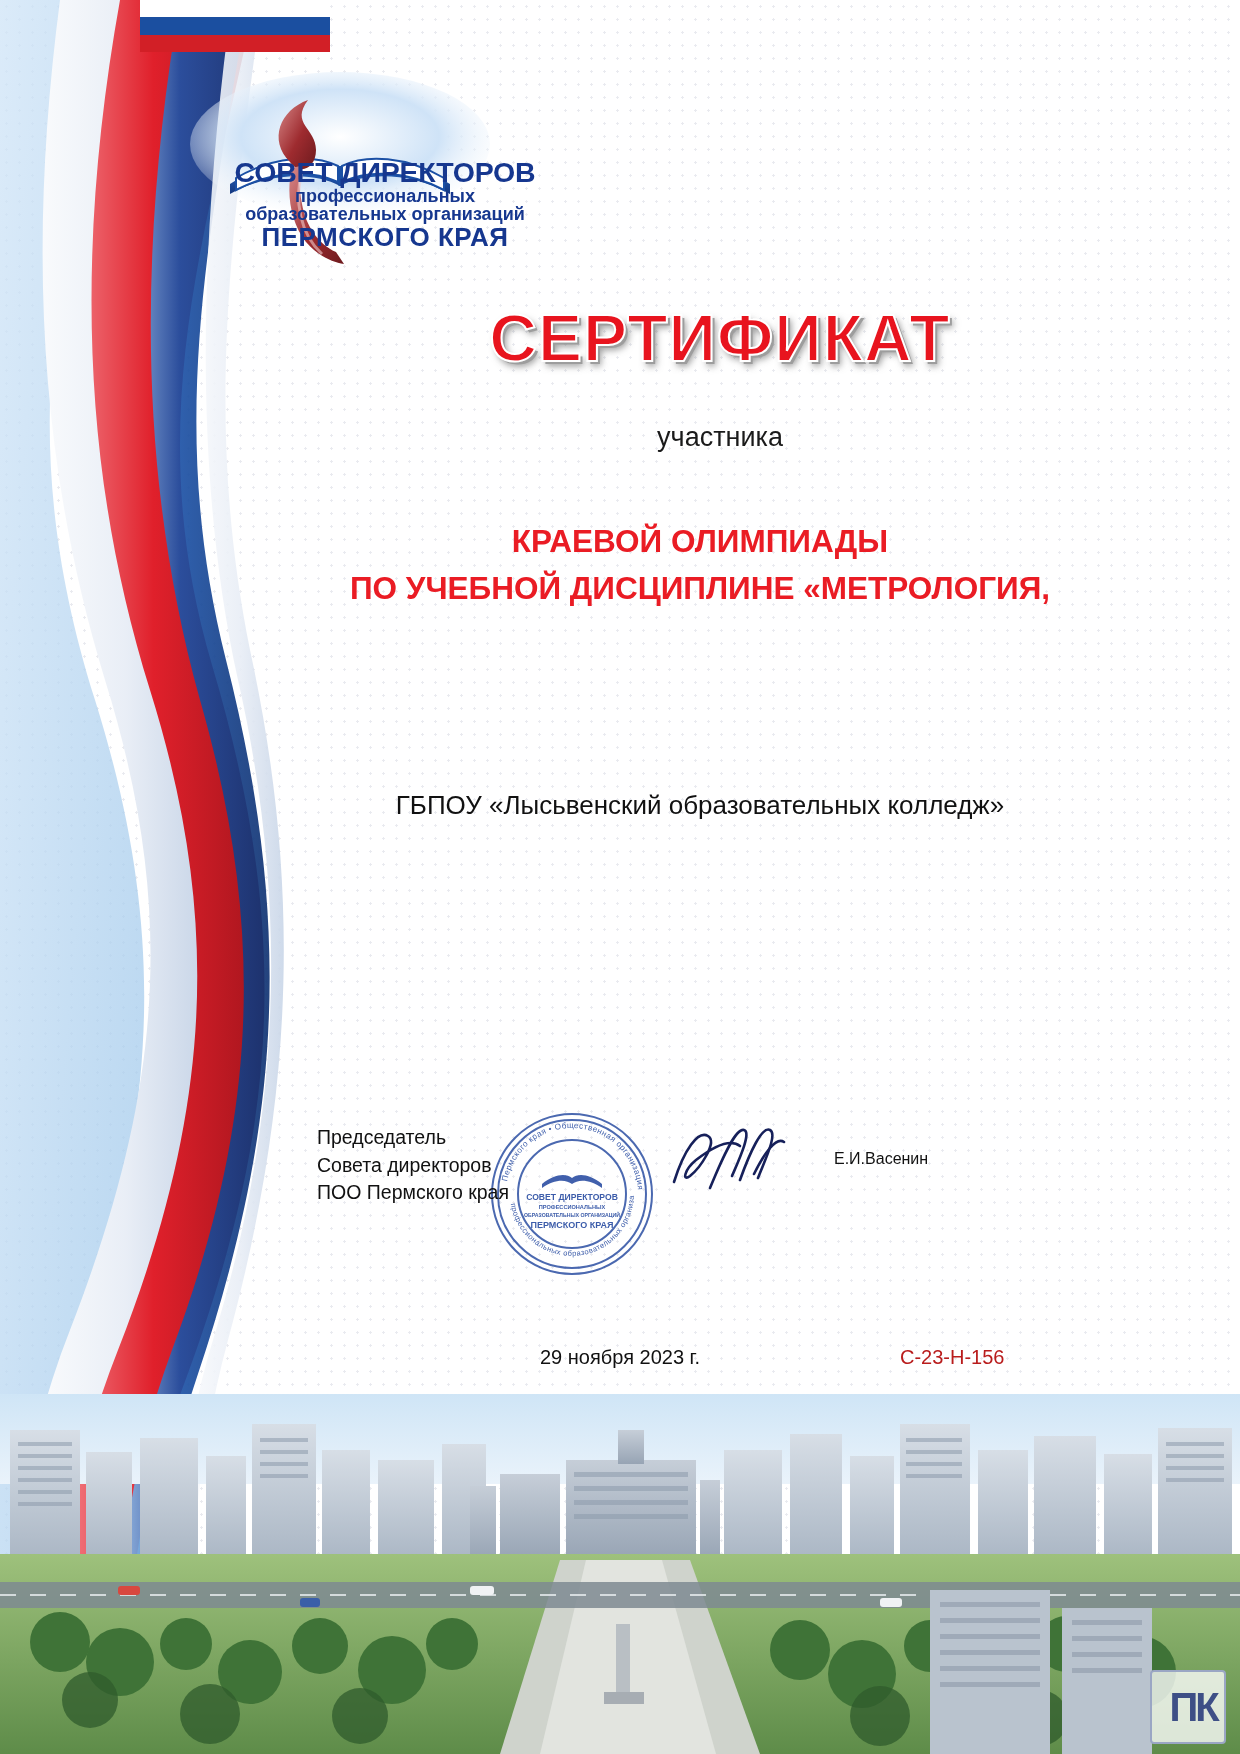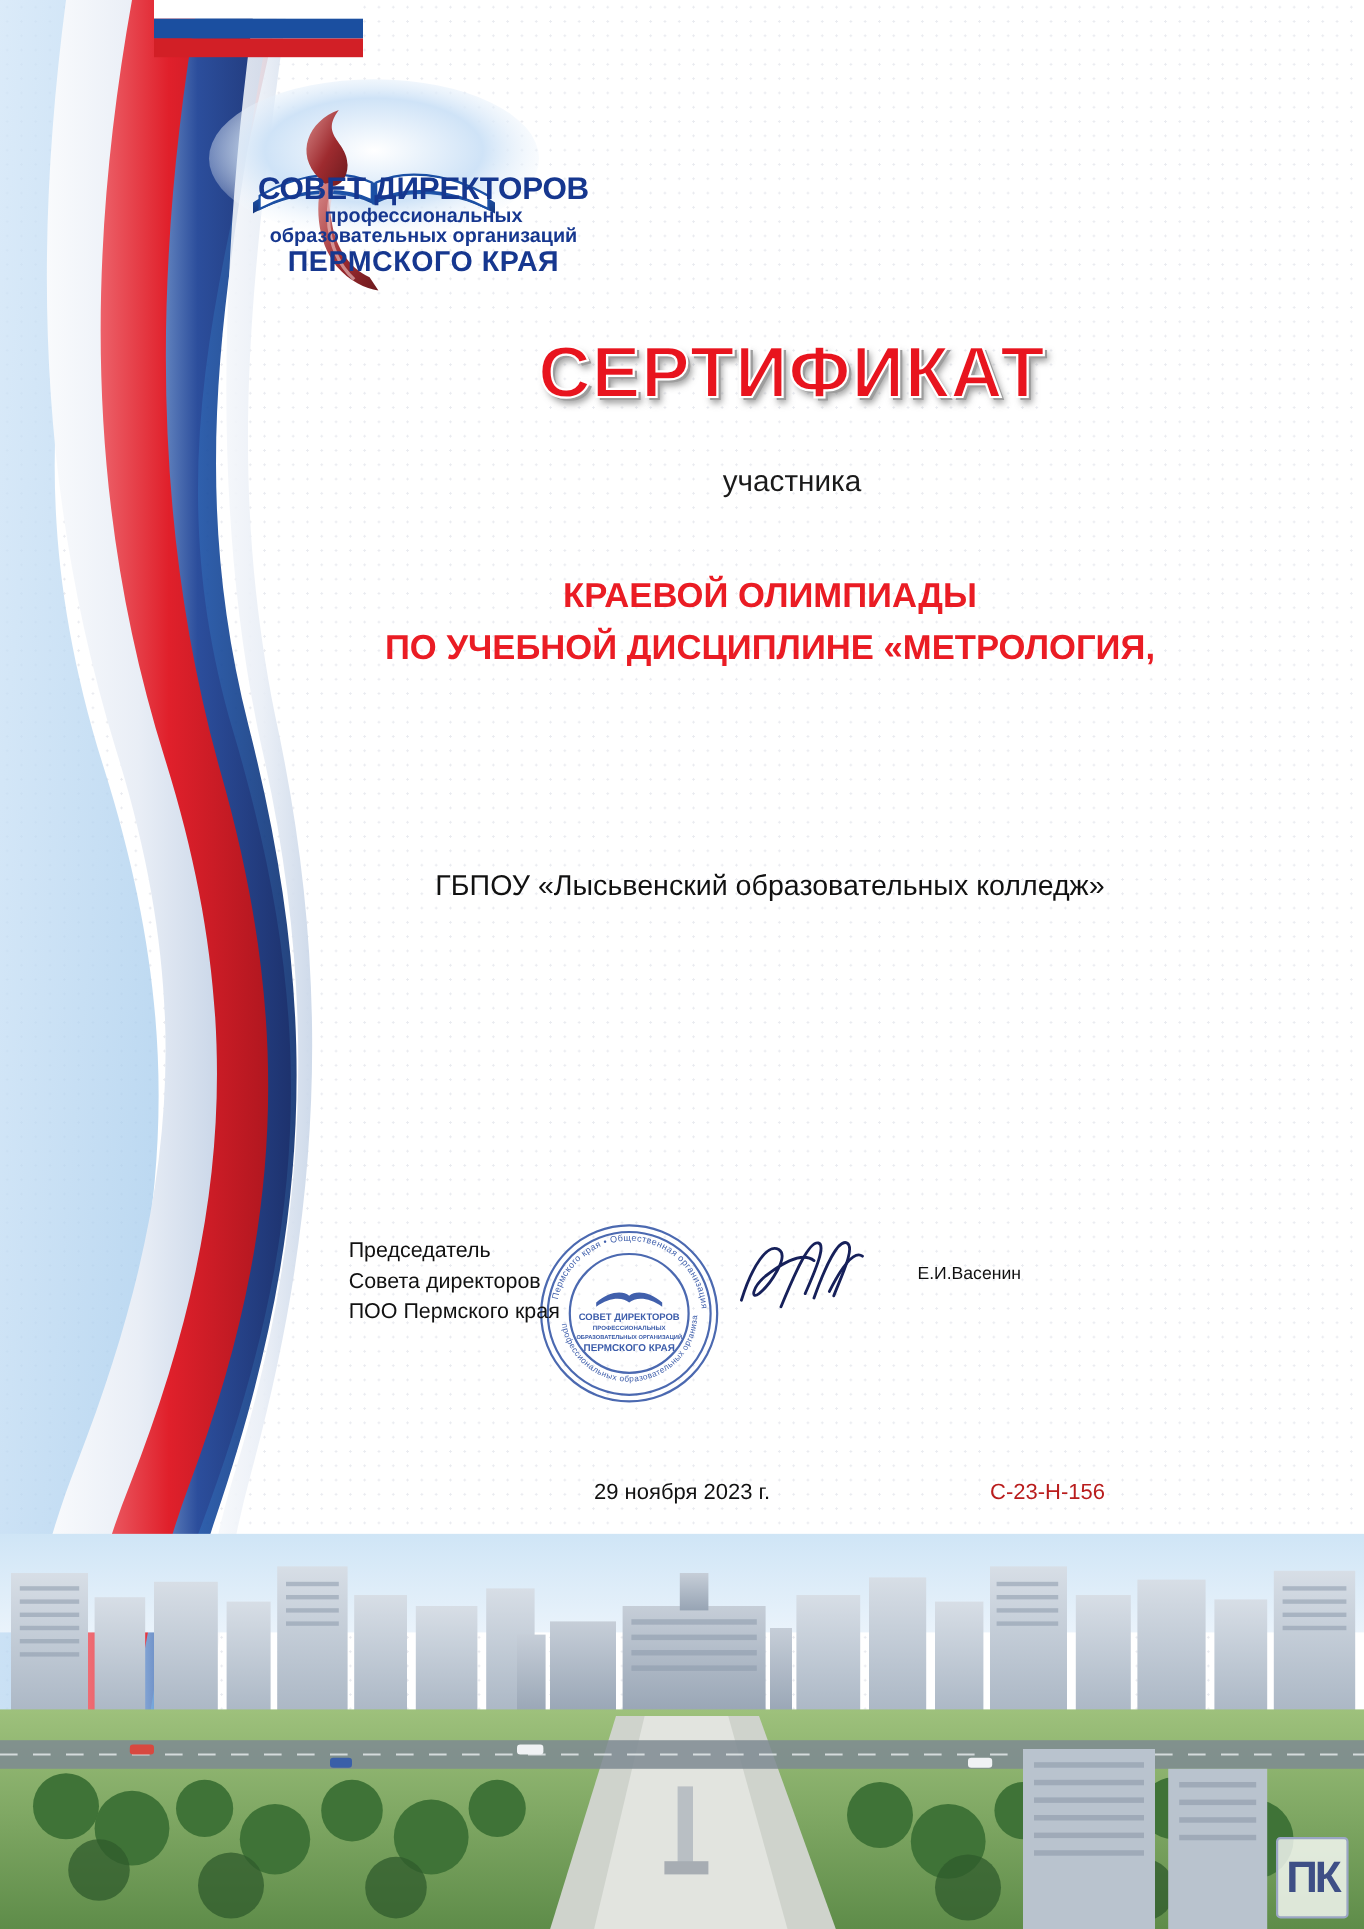--- a/index.html
+++ b/index.html
@@ -242,20 +242,21 @@
     background: rgba(255,255,255,0.78);
     border: 2px solid #9aa6c4;
     border-radius: 4px;
     color: #3e4f86;
     font-size: 40px;
     font-weight: 700;
     display: flex;
     align-items: center;
     justify-content: center;
     letter-spacing: -3px;
+    padding-left: 10px;
   }
 </style>
 </head>
 <body>
 
 <div class="certificate">
 
   <div class="paper-texture"></div>
 
   <div class="ribbon-wrap">

